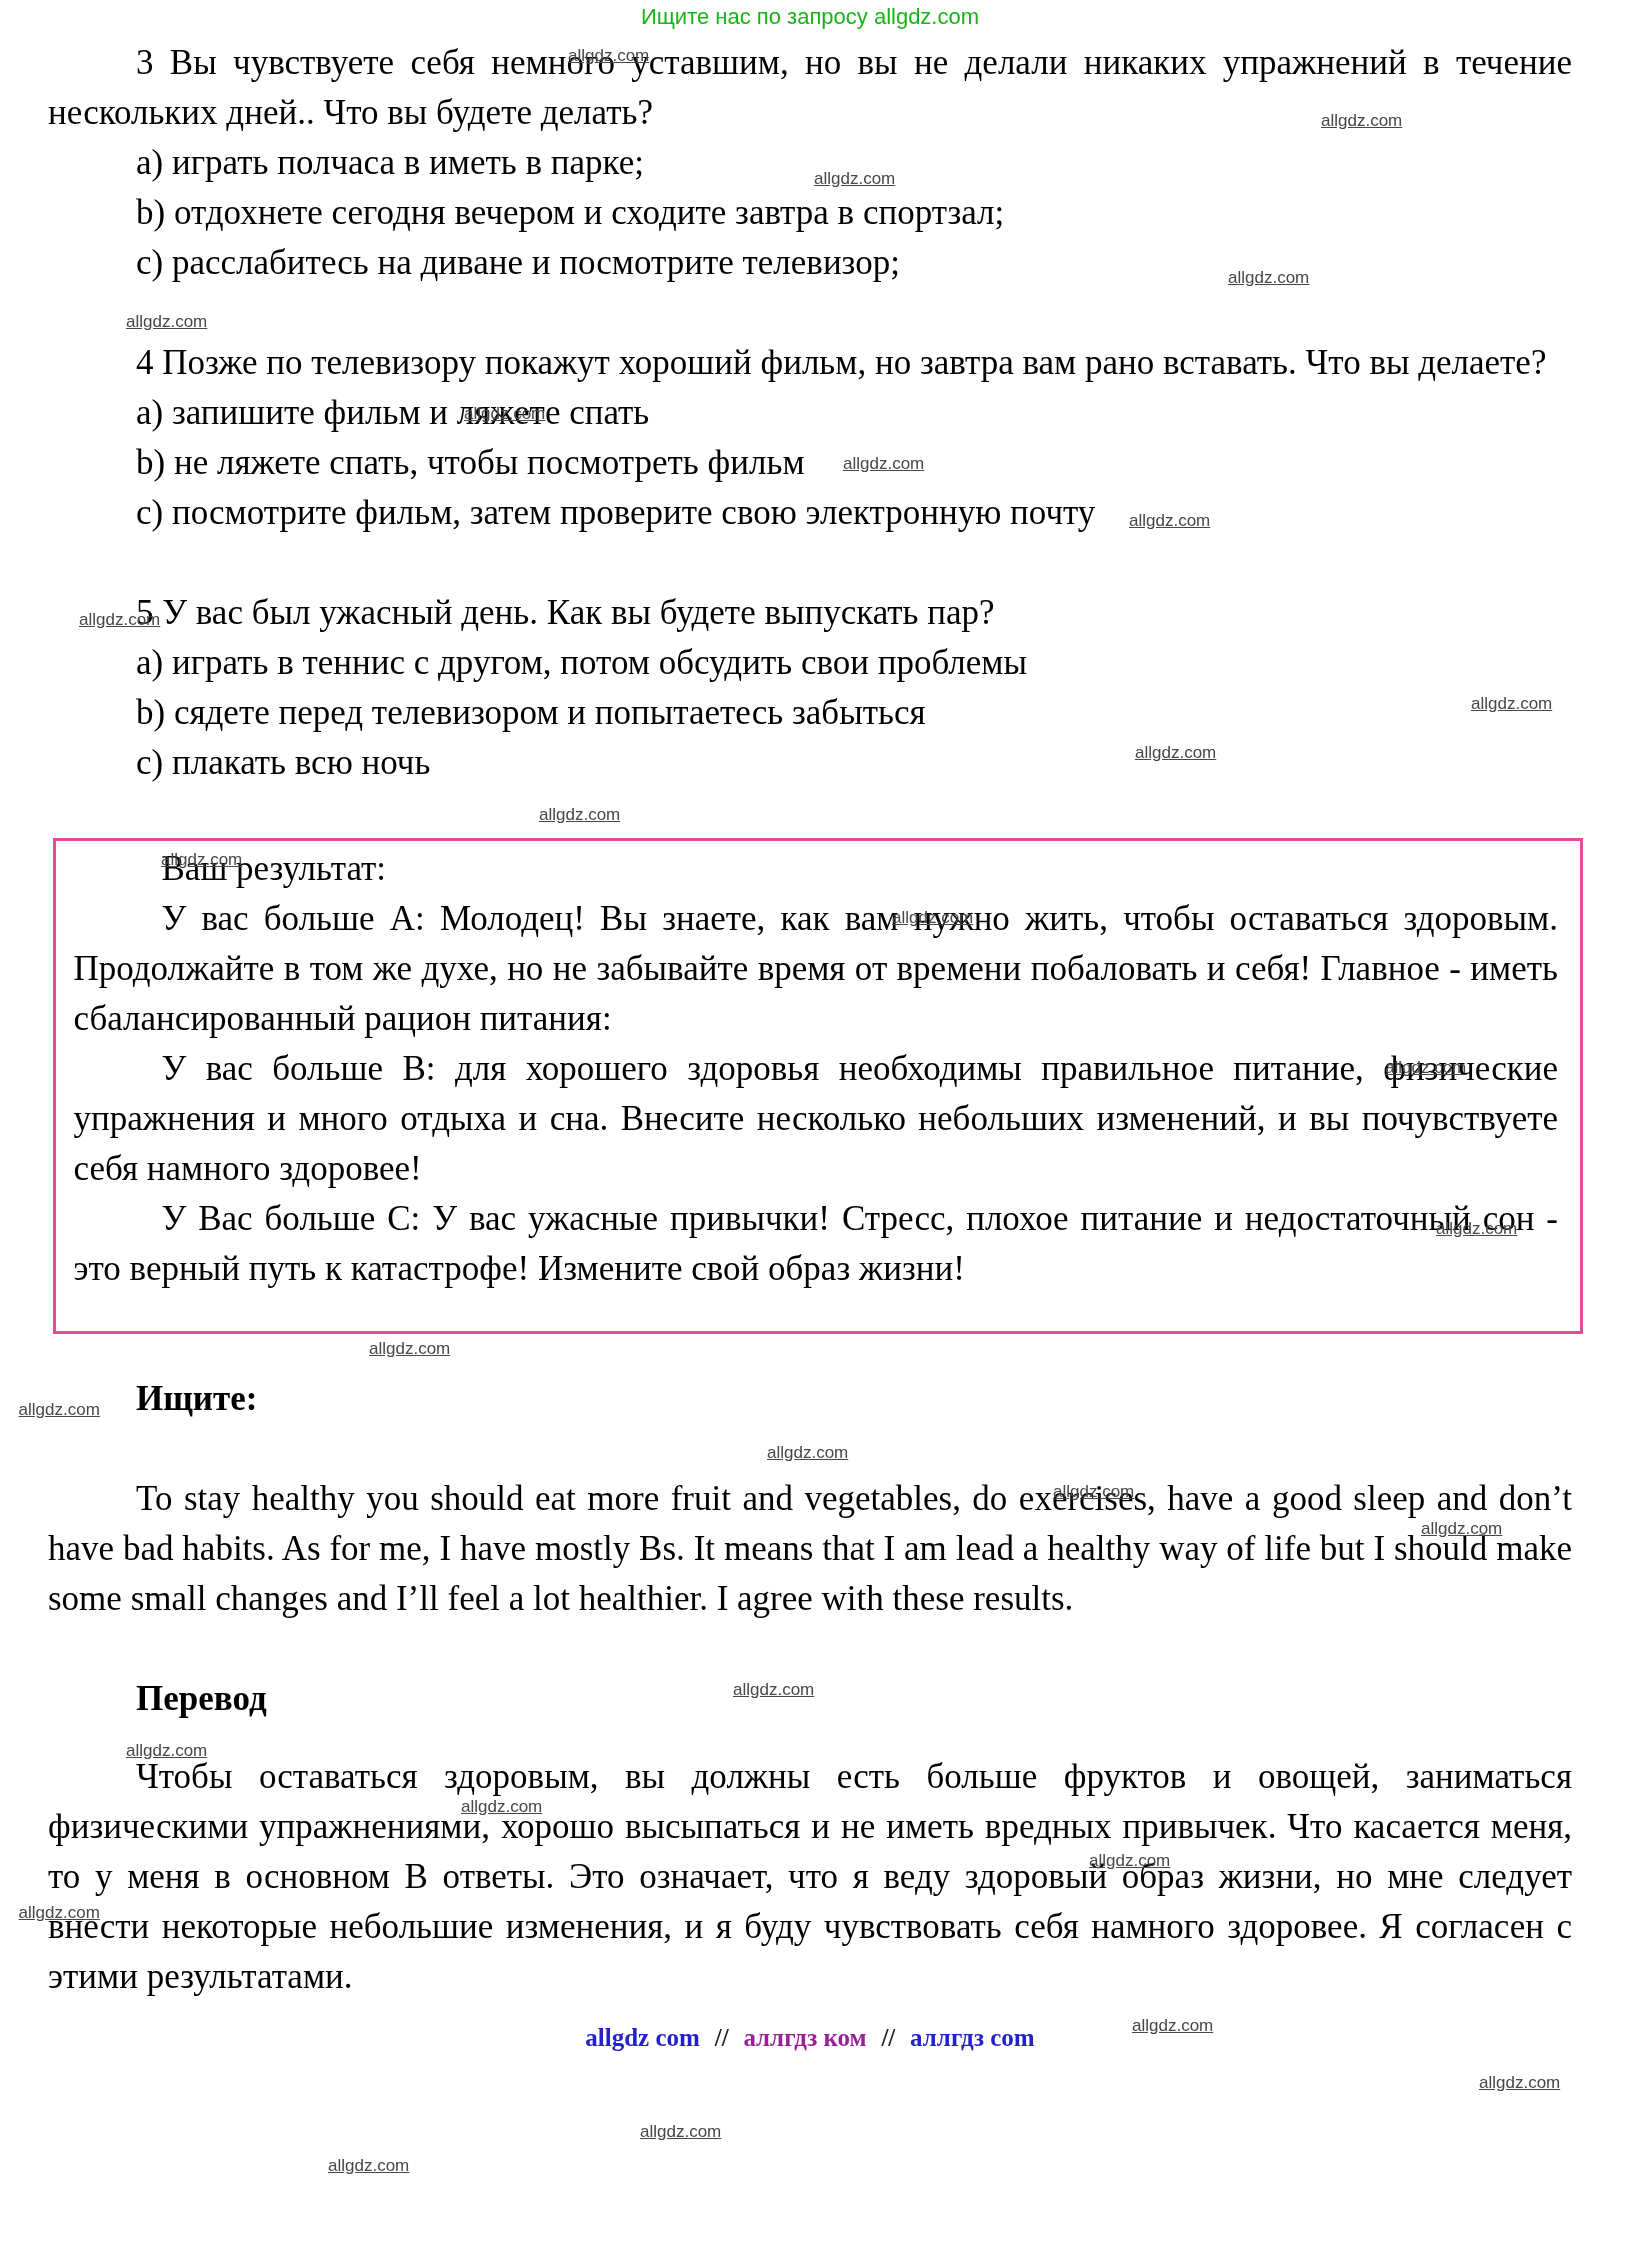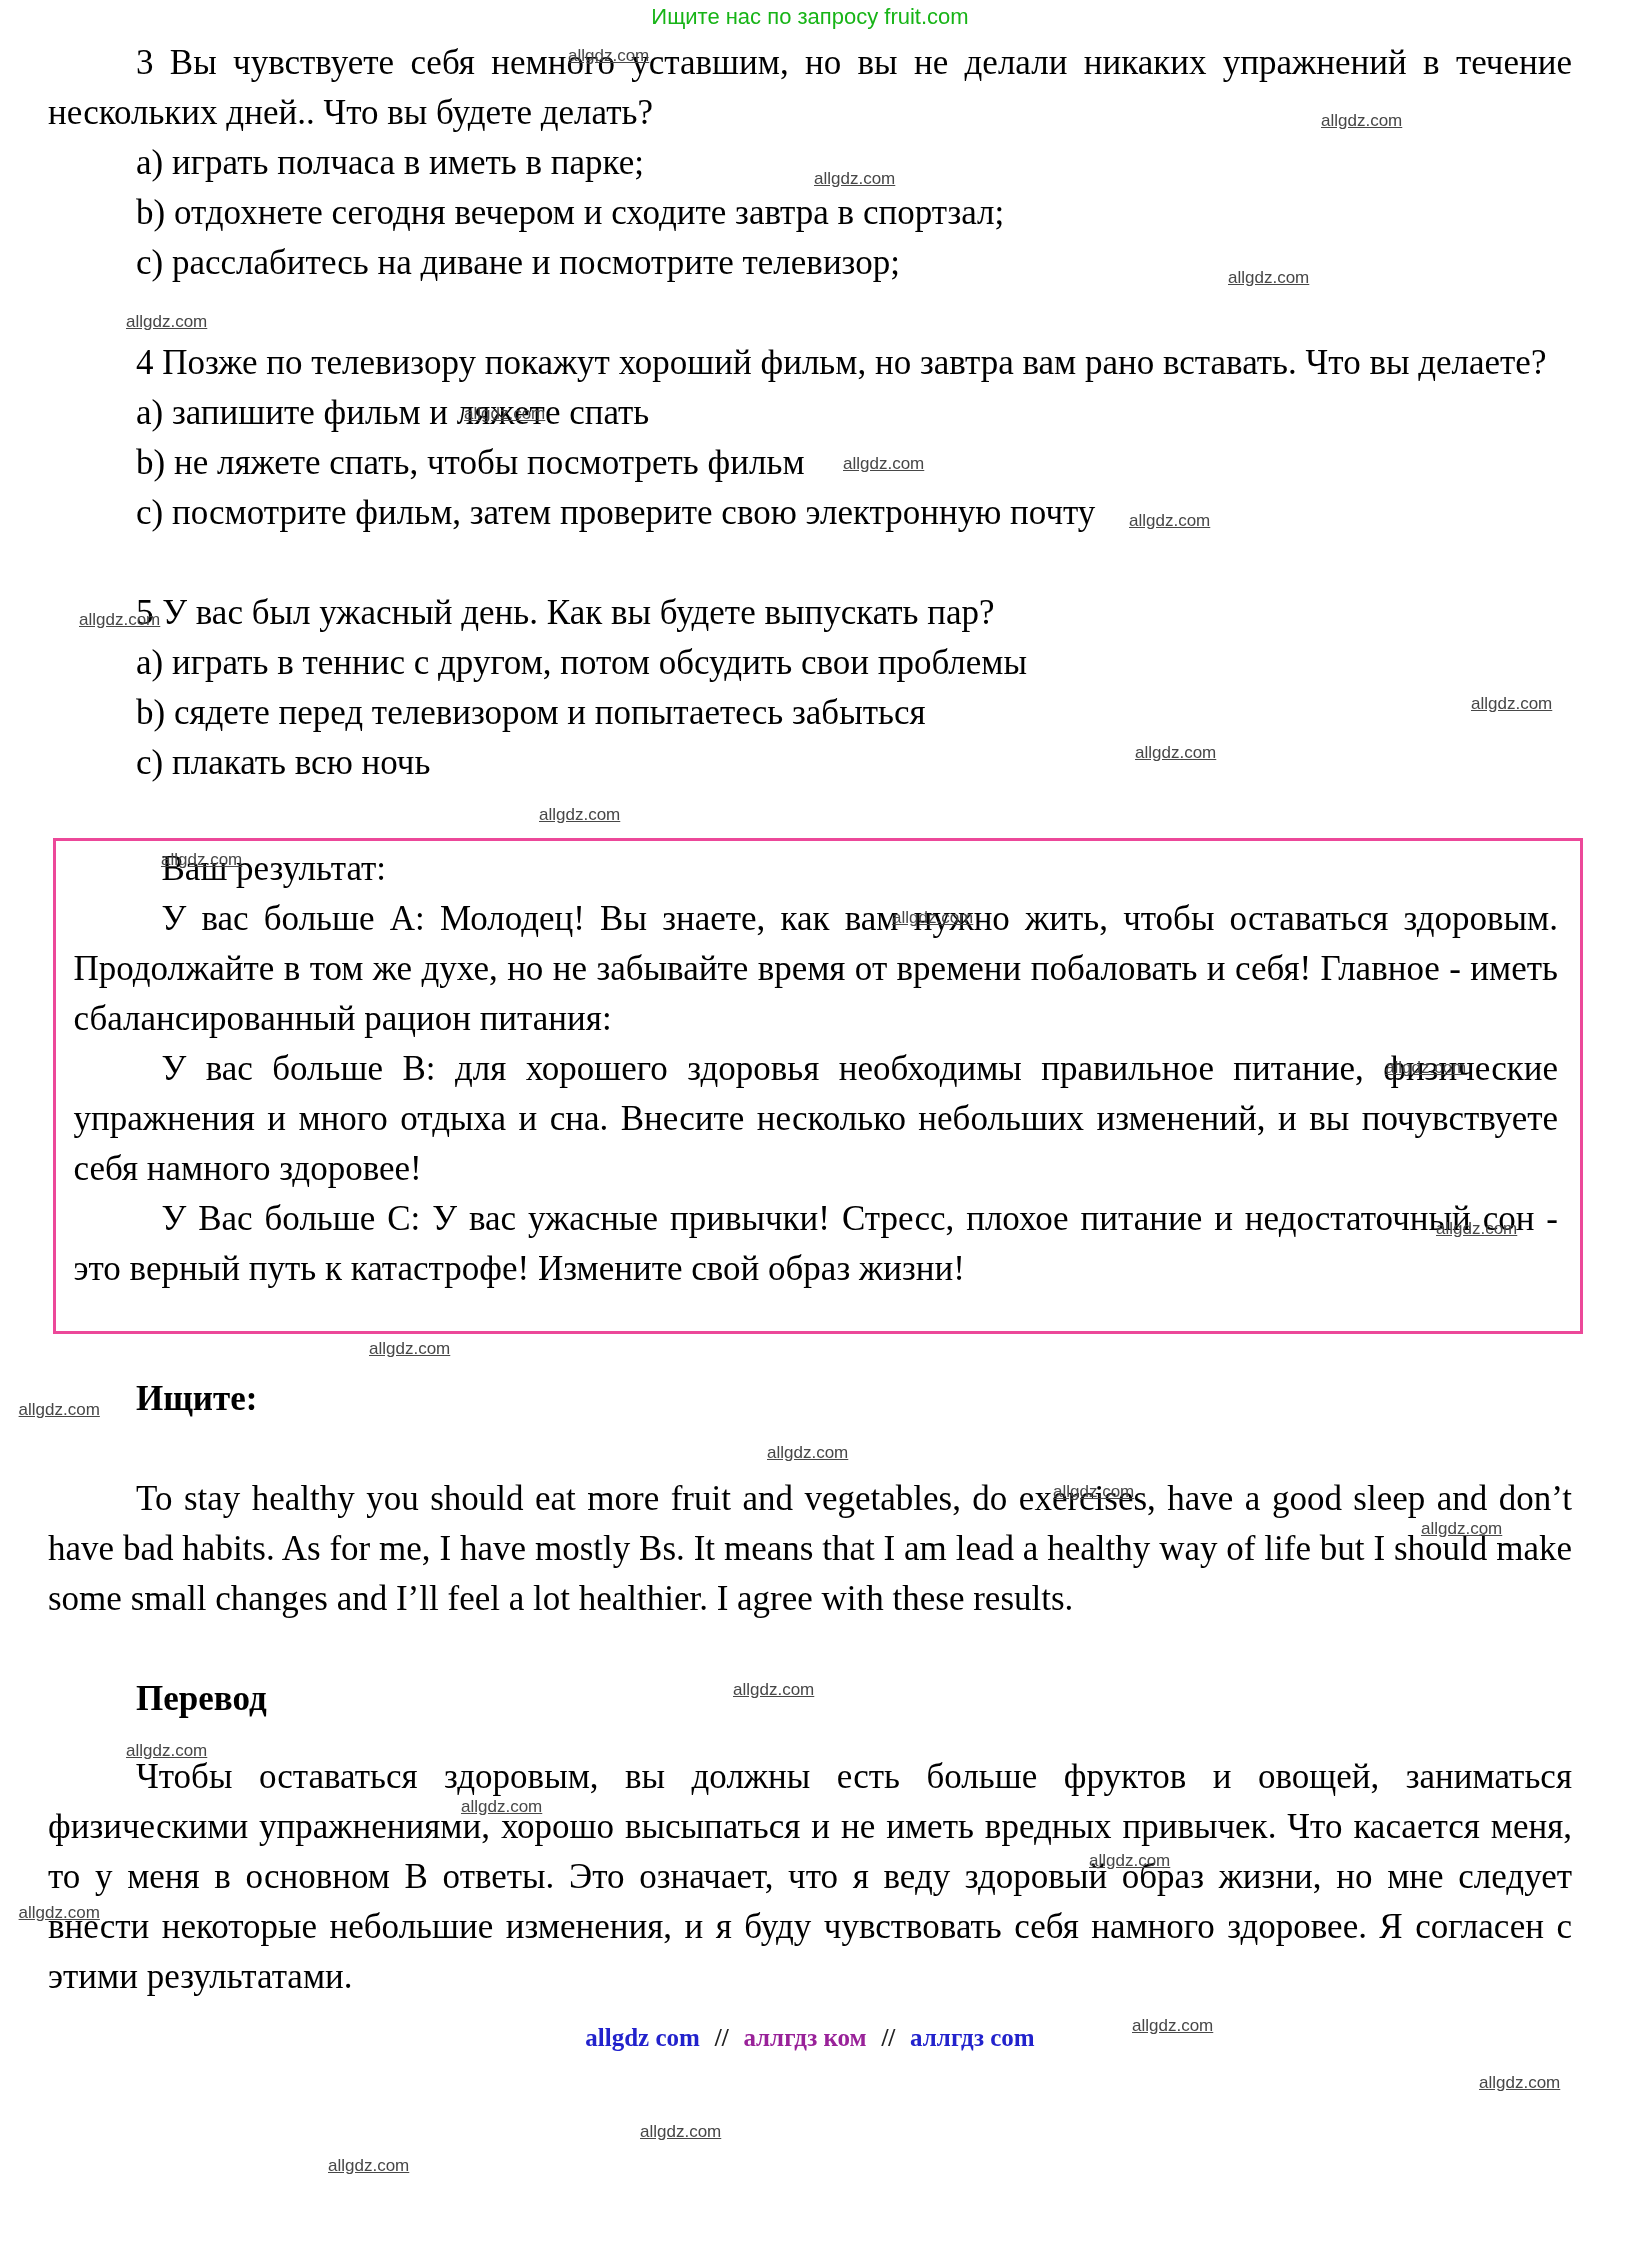--- a/index.html
+++ b/index.html
@@ -60,21 +60,21 @@
     line-height: 22px;
     white-space: nowrap;
     text-decoration: underline;
   }
 </style>
 </head>
 <body>
 
 <div class="page">
 
-  <div class="promo" style="color: rgb(23, 180, 23);">Ищите нас по запросу fruit.com</div>
+  <div class="promo" style="color: rgb(23, 180, 23);">Ищите нас по запросу allgdz.com</div>
 
   <p class="para indent just q3">3 Вы чувствуете себя немного уставшим, но вы не делали никаких упражнений в течение нескольких дней.. Что вы будете делать?</p>
   <div>
     <div class="option">a) играть полчаса в иметь в парке;</div>
     <div class="option">b) отдохнете сегодня вечером и сходите завтра в спортзал;</div>
     <div class="option">c) расслабитесь на диване и посмотрите телевизор;</div>
   </div>
 
   <div class="spacer"></div>
 

